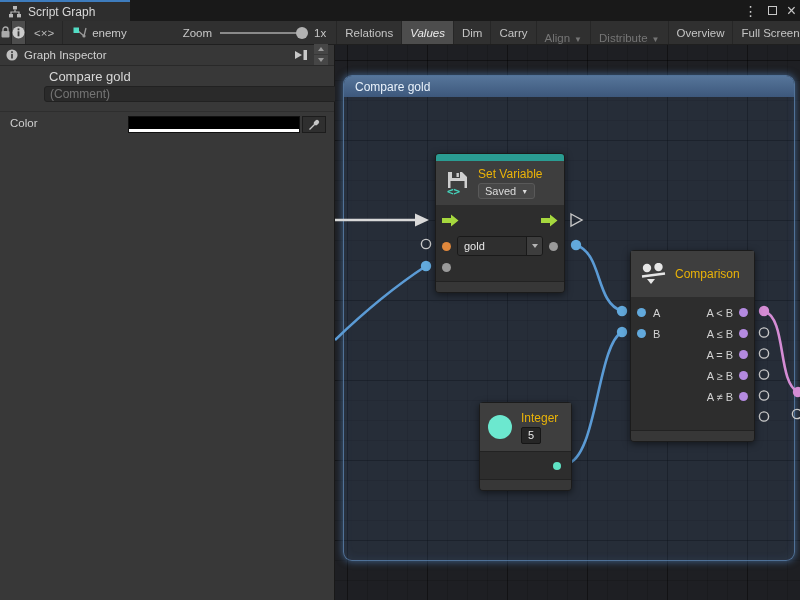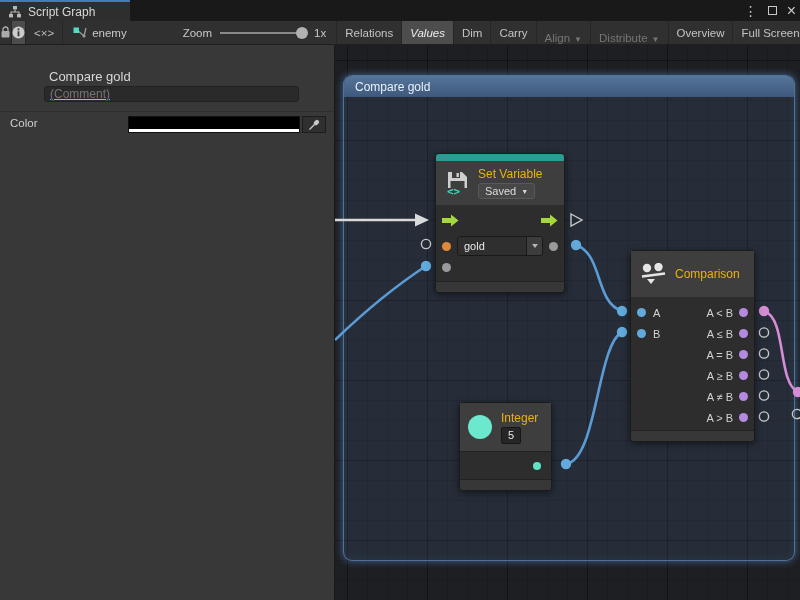--- a/index.html
+++ b/index.html
@@ -32,22 +32,22 @@
   
   .main { display:flex; height:555px; }
   .inspector { width:335px; background:#383838; border-right:1px solid #191919; position:relative; }
   .insp-header { height:21px; background:#373737; border-bottom:1px solid #292929; display:flex; align-items:center; gap:6px; padding:0 6px; font-size:11.5px; color:#d0d0d0; }
   .insp-header .grow { flex:1; }
   .spinners { display:flex; flex-direction:column; width:14px; }
   .spin-btn { height:10px; background:#464646; display:flex; align-items:center; justify-content:center; margin-bottom:1px; }
   .tri-up { width:0; height:0; border-left:3.5px solid transparent; border-right:3.5px solid transparent; border-bottom:4px solid #9a9a9a; }
   .tri-down { width:0; height:0; border-left:3.5px solid transparent; border-right:3.5px solid transparent; border-top:4px solid #9a9a9a; }
   .graph-title { position:absolute; left:49px; top:24px; font-size:13px; color:#d8d8d8; }
-  .comment-input { position:absolute; left:44px; top:41px; width:255px; height:16px; background:#2a2a2a;
-    border:1px solid #212121; border-radius:3px; color:#eab308; font-size:12px; padding:0 5px; outline:none;text-decoration:underline; }
+  .comment-input { position:absolute; left:44px; top:41px; width:300px; height:16px; background:#2a2a2a;
+    border:1px solid #212121; border-radius:3px; color:#eab308; font-size:12px; padding:0 5px; outline:none; }
   .insp-divider { position:absolute; left:0; top:66px; width:100%; height:1px; background:#2e2e2e; }
   .color-label { position:absolute; left:10px; top:72px; font-size:11.5px; color:#cfcfcf; }
   .color-swatch { position:absolute; left:128px; top:71px; width:172px; height:17px; border:1px solid #111; background:#000; }
   .alpha-bar { position:absolute; left:0; bottom:0; width:100%; height:3px; background:#fff; }
   .eyedrop-btn { position:absolute; left:302px; top:71px; width:24px; height:17px; background:#2f2f2f; border:1px solid #1c1c1c;
     display:flex; align-items:center; justify-content:center; }
 
   
   .graph { position:relative; flex:1; height:555px; overflow:hidden;
     background-color:#1e1f23;
@@ -96,21 +96,21 @@
 
   
   .node.comparison { left:295px; top:205px; width:125px; height:192px; }
   .comparison .node-header { height:46px; }
   .cmp-body { padding-top:5px; }
   .cmp-row { height:21px; display:flex; align-items:center; padding:0 6px; font-size:11px; color:#d2d2d2; }
   .cmp-in { display:flex; align-items:center; gap:7px; }
   .cmp-out { margin-left:auto; display:flex; align-items:center; gap:6px; }
 
   
-  .node.integer { left:124px; top:357px; width:93px; height:89px;text-align:center; }
+  .node.integer { left:144px; top:357px; width:93px; height:89px;text-align:center; }
   .integer .node-header { height:48px; gap:9px; padding:0 8px; }
   .int-circle { width:24px; height:24px; border-radius:50%; background:#6ce8cf; flex:0 0 auto; }
   .int-col { display:flex; flex-direction:column; align-items:flex-start; gap:2px; }
   .int-value { background:#262626; border:1px solid #161616; border-radius:2px; font-size:11px; color:#e8e8e8; padding:0 6px; line-height:15px; }
   .int-body { height:28px; display:flex; align-items:center; justify-content:flex-end; padding:0 10px; border-top:1px solid #222; }
 
   .icon-gray { color:#bdbdbd; }
 </style>
 </head>
 <body>
@@ -191,20 +191,41 @@
         <span>Overview</span>
       </div>
     <div class="tb-btn" style="border-right:none;">
         <span>Full Screen</span>
       </div>
   </div>
 
   <div class="main">
 
     <div class="inspector">
+      <div class="insp-header">
+        <svg width="12" height="12" viewBox="0 0 13 13">
+          <circle cx="6.5" cy="6.5" r="6" fill="#c0c0c0"></circle>
+          <rect x="5.6" y="5.3" width="1.8" height="5" fill="#3a3a3a"></rect>
+          <rect x="5.6" y="2.4" width="1.8" height="1.9" fill="#3a3a3a"></rect>
+        </svg>
+        <span>Graph Inspector</span>
+        <span class="grow"></span>
+        <svg width="14" height="12" viewBox="0 0 14 12">
+          <polygon points="1,2 8,6 1,10" fill="#c8c8c8"></polygon>
+          <rect x="9.5" y="1" width="3.5" height="10" fill="#c8c8c8"></rect>
+        </svg>
+        <div class="spinners">
+          <div class="spin-btn">
+              <div class="tri-up"></div>
+            </div>
+          <div class="spin-btn">
+              <div class="tri-down"></div>
+            </div>
+        </div>
+      </div>
       <div class="graph-title">Compare gold</div>
       <input class="comment-input" placeholder="(Comment)" style="">
       <div class="insp-divider"></div>
       <div class="color-label">Color</div>
       <div class="color-swatch">
         <div class="alpha-bar"></div>
       </div>
       <div class="eyedrop-btn">
         <svg width="12" height="12" viewBox="0 0 12 12">
           <path d="M1.5 10.5 L6.5 5.5 M6 4 L8 6" stroke="#c8c8c8" stroke-width="1.4" fill="none"></path>
@@ -335,26 +356,20 @@
                 <span>A ≥ B</span>
                 <span class="dot purple"></span>
               </span>
           </div>
           <div class="cmp-row">
             <span class="cmp-out">
                 <span>A ≠ B</span>
                 <span class="dot purple"></span>
               </span>
           </div>
-          <div class="cmp-row">
-            <span class="cmp-out">
-                <span>A &gt; B</span>
-                <span class="dot purple"></span>
-              </span>
-          </div>
         </div>
         <div class="node-footer"></div>
       </div>
 
       <div class="node integer">
         <div class="node-header">
           <span class="int-circle"></span>
           <span class="int-col">
             <span class="node-title">Integer</span>
             <span class="int-value">5</span>

